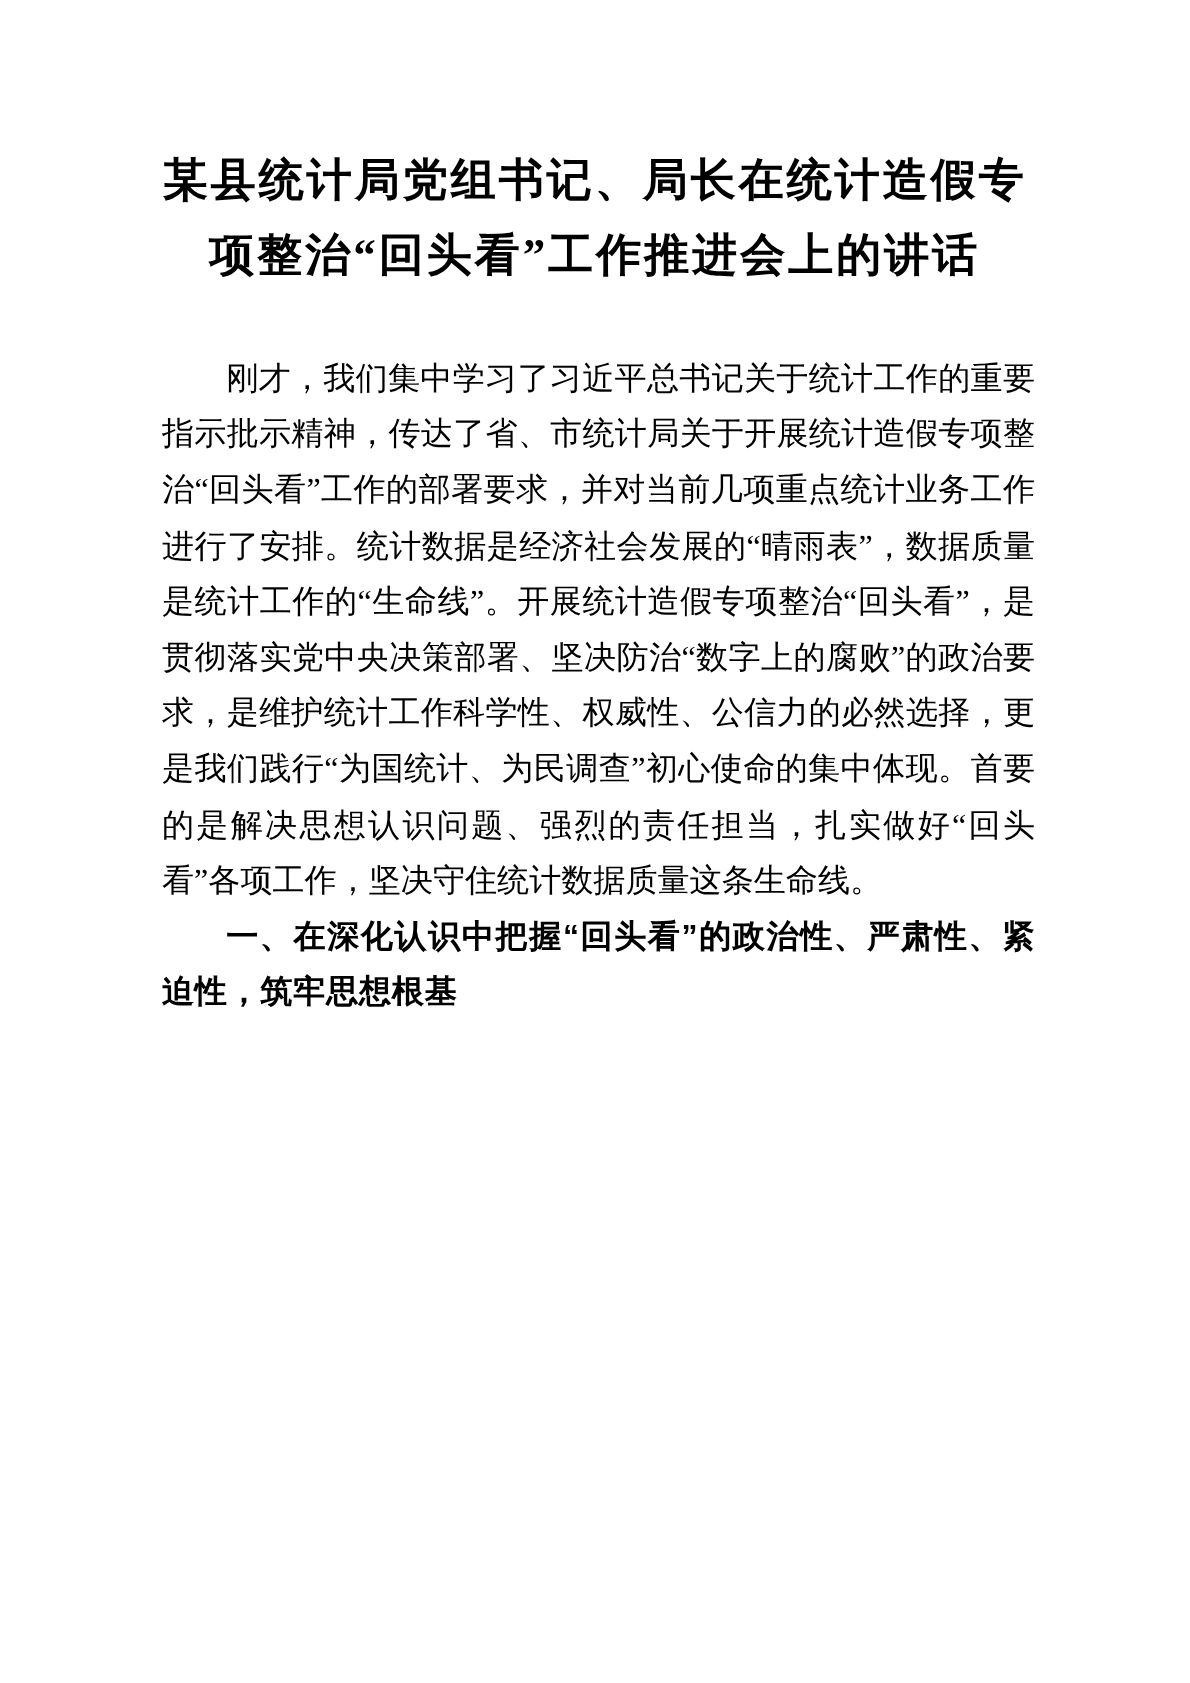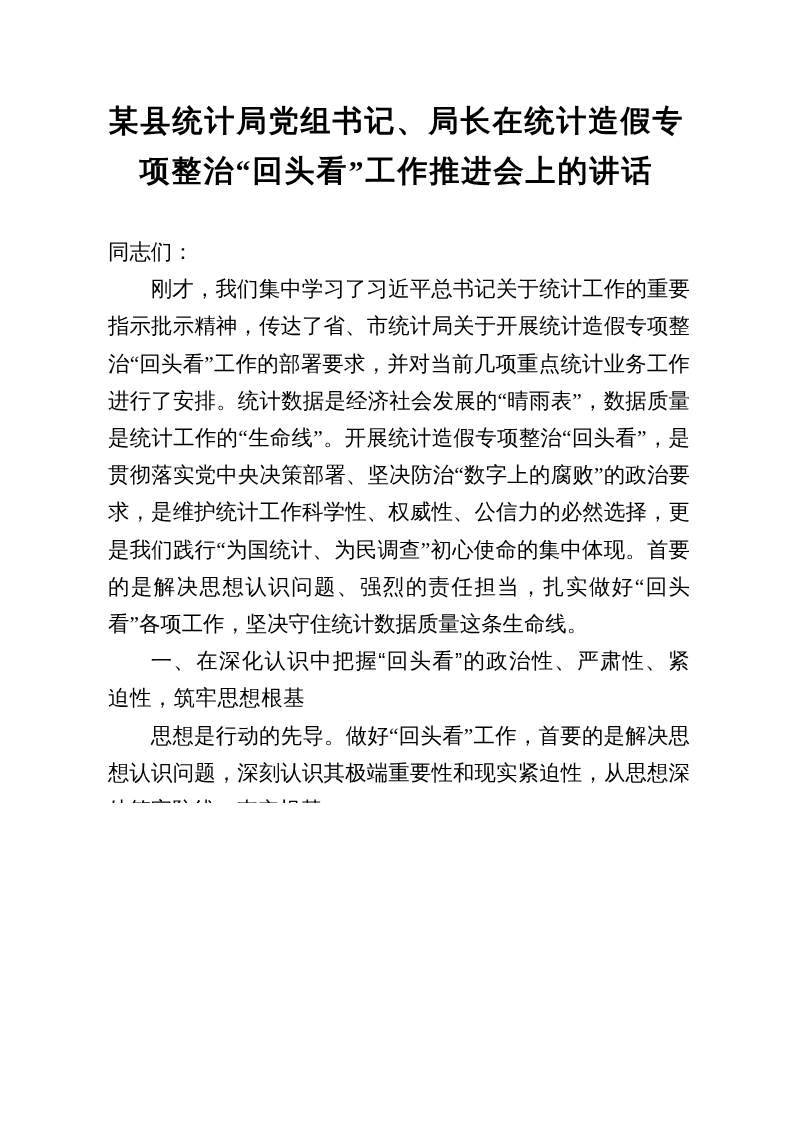--- a/index.html
+++ b/index.html
@@ -33,21 +33,21 @@
     text-align: justify;
   }
   .content p {
     margin: 0;
     padding: 0;
   }
   .indent {
     text-indent: 2em;
   }
   .heading1 {
-    font-weight: normal;
+    font-weight: bold;
     font-family: "Liberation Sans", sans-serif;
     letter-spacing: 0.5px;
   }
   .sub-lead {
     font-weight: bold;
     font-style: italic;
   }
   .footer {
     position: absolute;
     top: 1036px;
@@ -69,27 +69,25 @@
 </style>
 </head>
 <body>
 
 <div class="page">
 
   <h1 class="title">某县统计局党组书记、局长在统计造假专项整治“回头看”工作推进会上的讲话</h1>
 
   <div class="content">
 
-    <p class="salutation">同志们：</p>
 
     <p class="indent">刚才，我们集中学习了习近平总书记关于统计工作的重要指示批示精神，传达了省、市统计局关于开展统计造假专项整治“回头看”工作的部署要求，并对当前几项重点统计业务工作进行了安排。统计数据是经济社会发展的“晴雨表”，数据质量是统计工作的“生命线”。开展统计造假专项整治“回头看”，是贯彻落实党中央决策部署、坚决防治“数字上的腐败”的政治要求，是维护统计工作科学性、权威性、公信力的必然选择，更是我们践行“为国统计、为民调查”初心使命的集中体现。首要的是解决思想认识问题、强烈的责任担当，扎实做好“回头看”各项工作，坚决守住统计数据质量这条生命线。</p>
 
     <p class="indent heading1">一、在深化认识中把握“回头看”的政治性、严肃性、紧迫性，筑牢思想根基</p>
 
-    <p class="indent">思想是行动的先导。做好“回头看”工作，首要的是解决思想认识问题，深刻认识其极端重要性和现实紧迫性，从思想深处筑牢防线、夯实根基。</p>
 
 
   </div>
 
   <div class="footer">
     <span class="dash">—</span>
     <span class="num">1</span>
     <span class="dash">—</span>
   </div>
 

